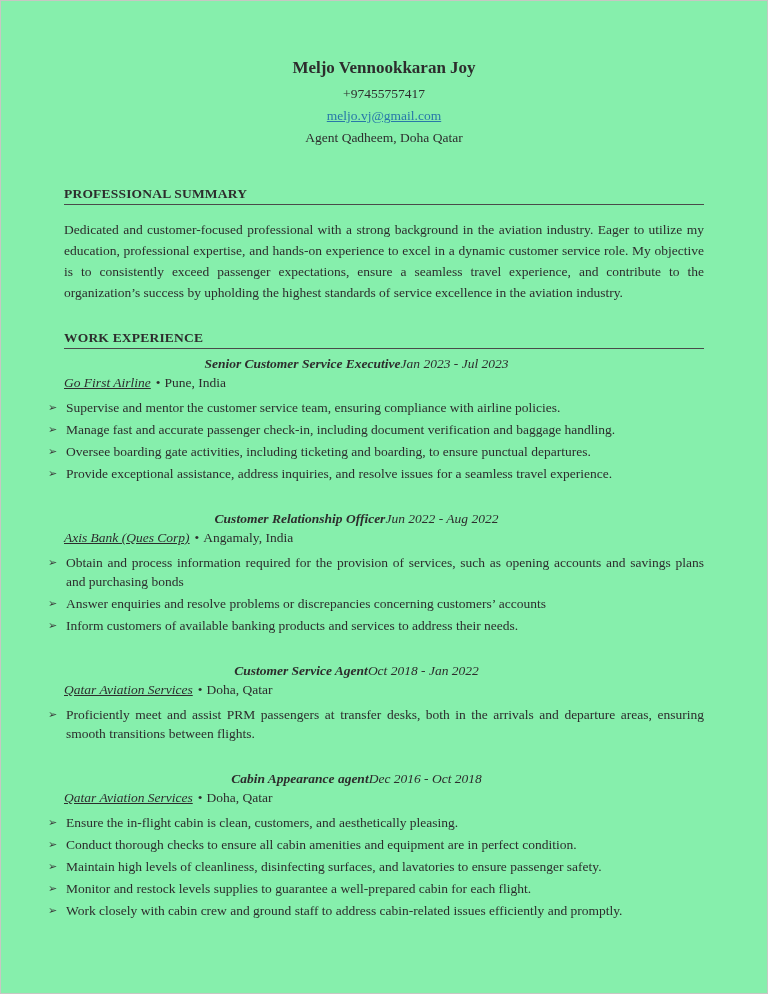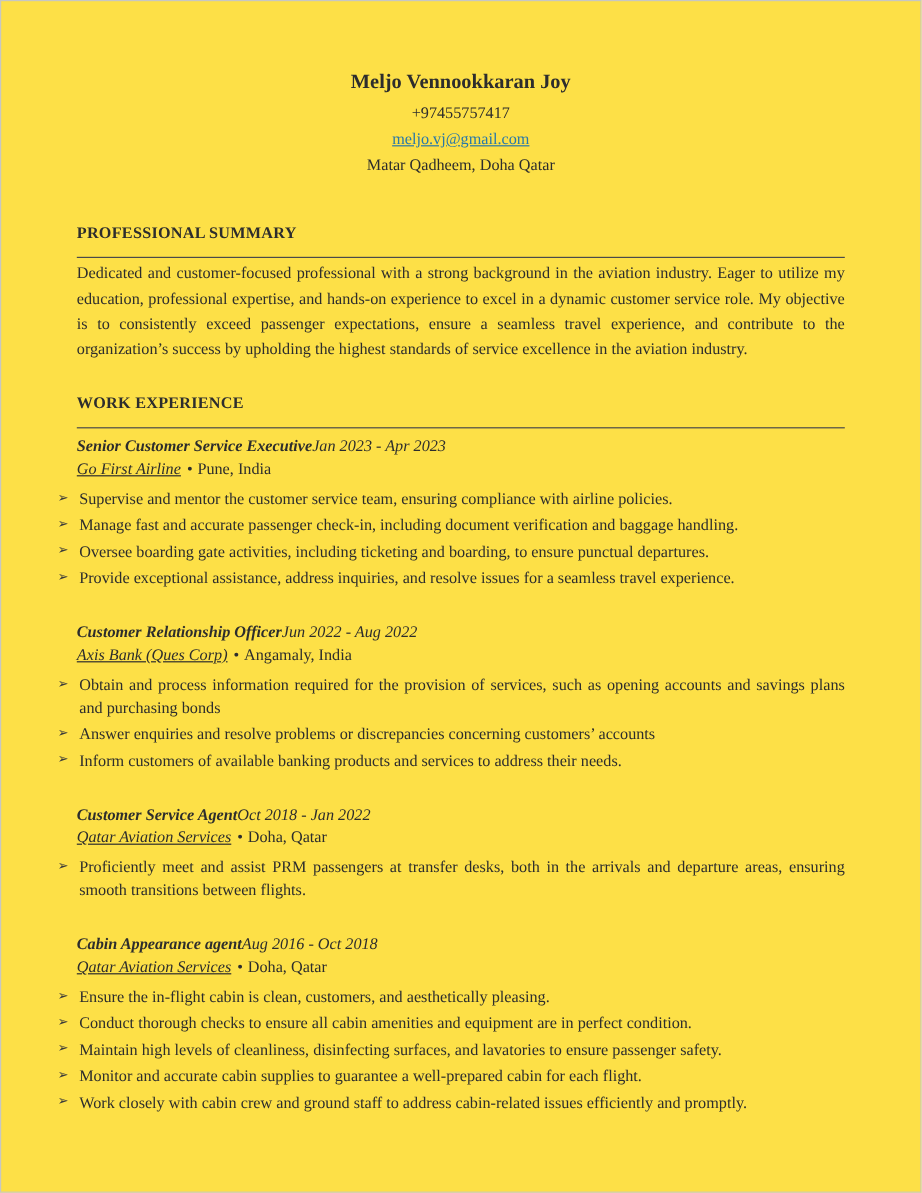--- a/index.html
+++ b/index.html
@@ -3,21 +3,21 @@
 <meta charset="utf-8">
 <style>
   * { margin: 0; padding: 0; box-sizing: border-box; }
   html, body { background: #e9e9e6; }
   body { font-family: "Liberation Serif", "DejaVu Serif", serif; }
 
   .page {
     width: 768px;
     height: 994px;
     margin: 0 auto;
-    background: #fde047;
+    background: #86efac;
     border: 1px solid #c7c7c3;
     padding: 56px 63px 30px 63px;
     color: #2d2d2d;
     font-size: 13.5px;
     line-height: 21px;
     overflow: hidden;
   }
 
   
   .contact { text-align: center; }
@@ -33,35 +33,35 @@
     cursor: pointer;
   }
 
   
   .section { margin-top: 40px; }
   .section.experience { margin-top: 26px; }
   .section-heading {
     font-size: 13.5px;
     font-weight: bold;
     letter-spacing: 0.2px;
-    padding-bottom: 12px;
+    padding-bottom: 2px;
     border-bottom: 1.2px solid #4a4a4a;
     line-height: 17px;
   }
   .summary-text {
-    margin-top: 2px;
+    margin-top: 14px;
     text-align: justify;
   }
 
   
   .job { margin-top: 5px; }
   .job + .job { margin-top: 26px; }
   .job-head {
     display: flex;
-    justify-content: flex-start;
+    justify-content: center;
     align-items: baseline;
     padding-right: 55px;
     line-height: 19px;
   }
   .job-title { font-weight: bold; font-style: italic; }
   .job-dates { font-style: italic; white-space: nowrap; }
   .job-sub { line-height: 18px; margin-top: 1px; }
   .company-name { font-style: italic; text-decoration: underline; }
   .dot-sep { margin: 0 4px 0 5px; }
 
@@ -92,35 +92,35 @@
 <body>
 
 <div class="page">
 
   <header class="contact">
     <h1 class="candidate-name">Meljo Vennookkaran Joy</h1>
     <div class="contact-line">+97455757417</div>
     <div class="contact-line">
       <a class="email-link" style="color: rgb(40, 120, 168);">meljo.vj@gmail.com</a>
     </div>
-    <div class="contact-line">Matar Qadheem, Doha Qatar</div>
+    <div class="contact-line">Agent Qadheem, Doha Qatar</div>
   </header>
 
   <section class="section">
     <h2 class="section-heading">PROFESSIONAL SUMMARY</h2>
     <p class="summary-text">Dedicated and customer-focused professional with a strong background in the aviation industry. Eager to utilize my education, professional expertise, and hands-on experience to excel in a dynamic customer service role. My objective is to consistently exceed passenger expectations, ensure a seamless travel experience, and contribute to the organization’s success by upholding the highest standards of service excellence in the aviation industry.</p>
   </section>
 
   <section class="section experience">
     <h2 class="section-heading">WORK EXPERIENCE</h2>
 
     <div class="job">
       <div class="job-head">
         <span class="job-title">Senior Customer Service Executive</span>
-        <span class="job-dates">Jan 2023 - Apr 2023</span>
+        <span class="job-dates">Jan 2023 - Jul 2023</span>
       </div>
       <div class="job-sub">
         <span class="company-name">Go First Airline</span><span class="dot-sep">•</span><span class="job-location">Pune, India</span>
       </div>
       <ul class="bullets">
         <li>
             <span class="bullet-marker">➢</span>
             <span class="bullet-text">Supervise and mentor the customer service team, ensuring compliance with airline policies.</span>
           </li>
         <li>
@@ -174,41 +174,41 @@
         <li>
             <span class="bullet-marker">➢</span>
             <span class="bullet-text">Proficiently meet and assist PRM passengers at transfer desks, both in the arrivals and departure areas, ensuring smooth transitions between flights.</span>
           </li>
       </ul>
     </div>
 
     <div class="job">
       <div class="job-head">
         <span class="job-title">Cabin Appearance agent</span>
-        <span class="job-dates">Aug 2016 - Oct 2018</span>
+        <span class="job-dates">Dec 2016 - Oct 2018</span>
       </div>
       <div class="job-sub">
         <span class="company-name">Qatar Aviation Services</span><span class="dot-sep">•</span><span class="job-location">Doha, Qatar</span>
       </div>
       <ul class="bullets">
         <li>
             <span class="bullet-marker">➢</span>
             <span class="bullet-text">Ensure the in-flight cabin is clean, customers, and aesthetically pleasing.</span>
           </li>
         <li>
             <span class="bullet-marker">➢</span>
             <span class="bullet-text">Conduct thorough checks to ensure all cabin amenities and equipment are in perfect condition.</span>
           </li>
         <li>
             <span class="bullet-marker">➢</span>
             <span class="bullet-text">Maintain high levels of cleanliness, disinfecting surfaces, and lavatories to ensure passenger safety.</span>
           </li>
         <li>
             <span class="bullet-marker">➢</span>
-            <span class="bullet-text">Monitor and accurate cabin supplies to guarantee a well-prepared cabin for each flight.</span>
+            <span class="bullet-text">Monitor and restock levels supplies to guarantee a well-prepared cabin for each flight.</span>
           </li>
         <li>
             <span class="bullet-marker">➢</span>
             <span class="bullet-text">Work closely with cabin crew and ground staff to address cabin-related issues efficiently and promptly.</span>
           </li>
       </ul>
     </div>
 
   </section>
 </div>

